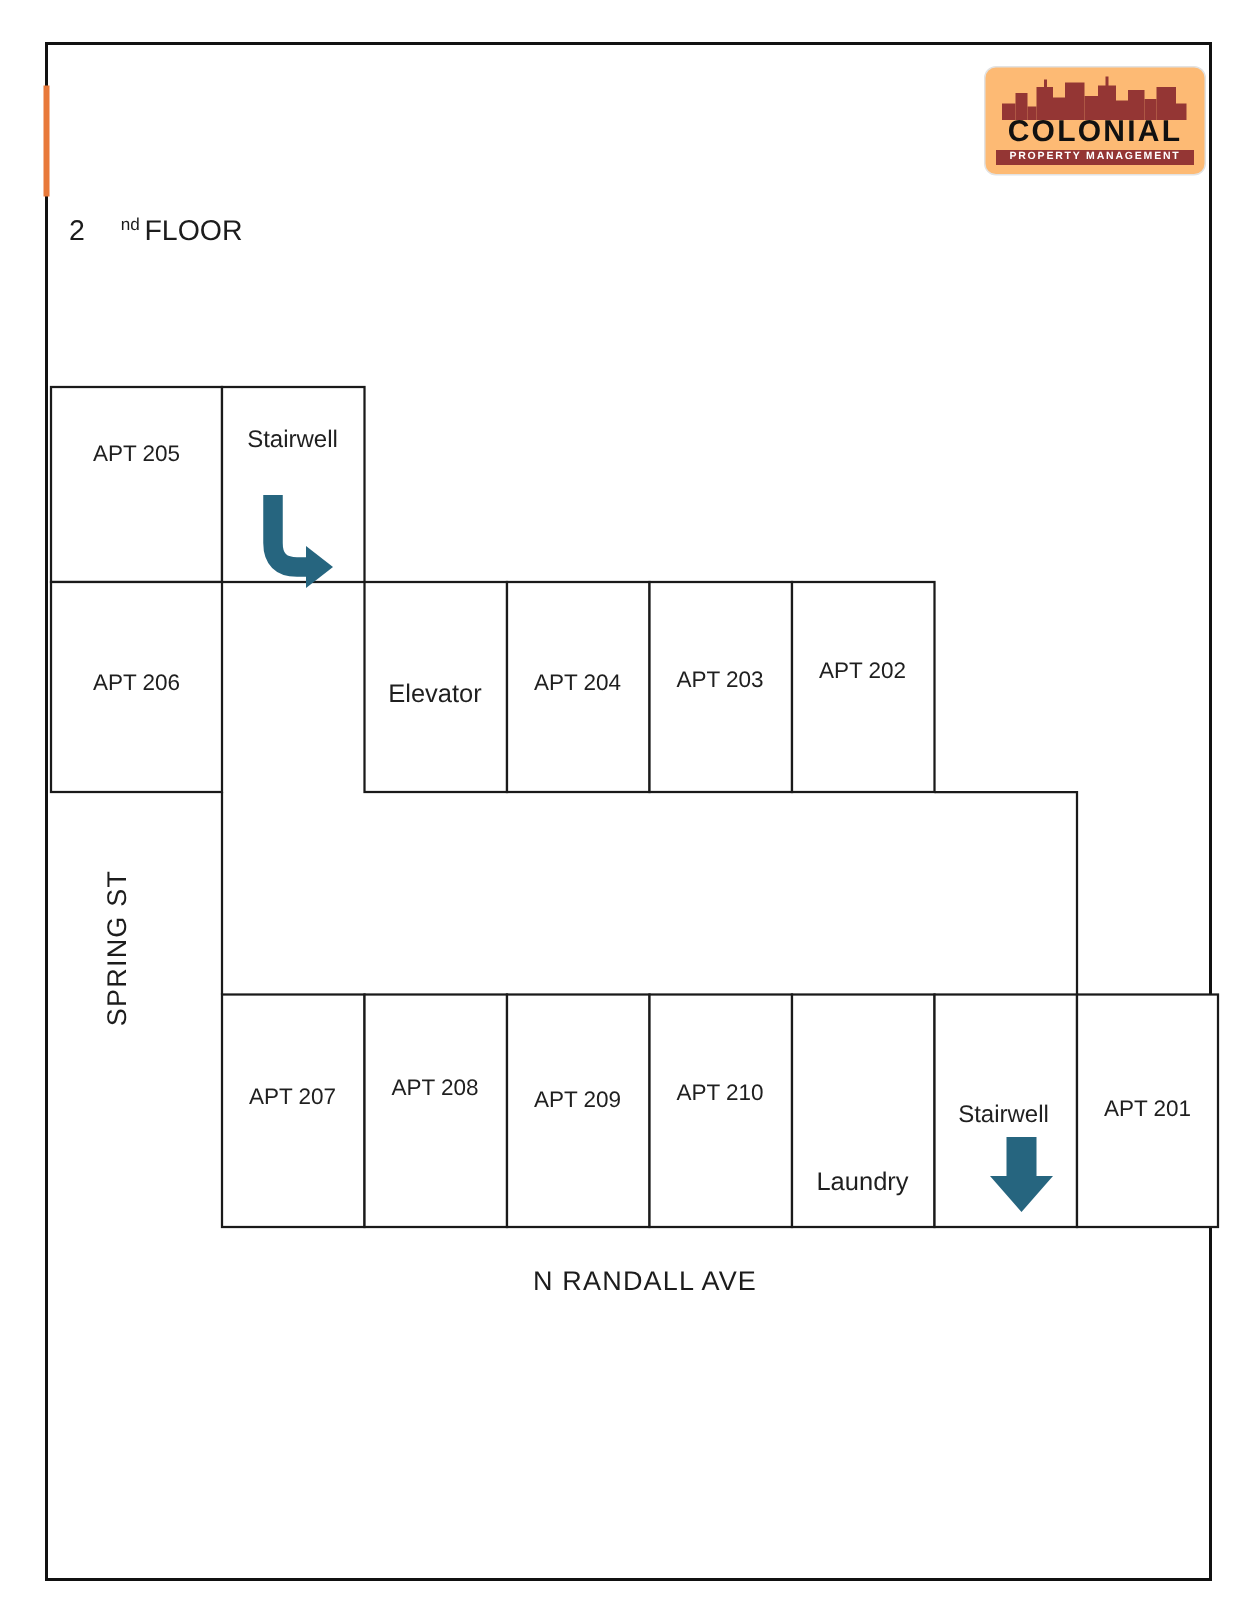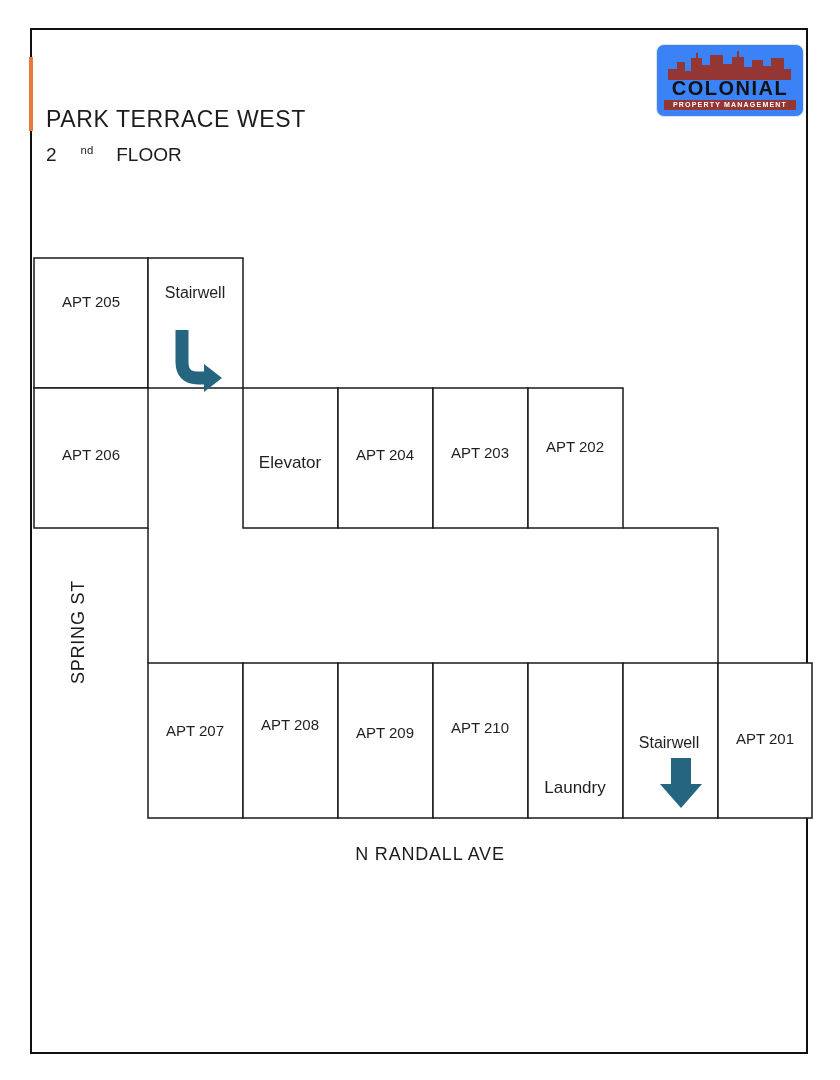--- a/index.html
+++ b/index.html
@@ -48,31 +48,31 @@
     font-size: 19px;
     font-weight: 400;
     color: #1c1c1c;
   }
   .floor-label sup {
     font-size: 60%;
     vertical-align: super;
     line-height: 0;
     margin-left: 24px;
   }
-  .floor-word { margin-left: 23px; }
+  .floor-word { margin-left: 3px; }
 
   .logo {
     position: absolute;
     right: 36px;
     top: 44px;
     width: 148px;
     padding: 5px 7px 6px 7px;
     border: 1px solid #e2e2e2;
     border-radius: 8px;
-    background: #3b82f6;
+    background: #fdba74;
     box-sizing: border-box;
     text-align: center;
   }
   .logo-skyline { display: block; margin: 0 auto -2px auto; }
   .logo-name {
     display: block;
     font-size: 20px;
     font-weight: 700;
     letter-spacing: 1.5px;
     color: #111111;
@@ -126,21 +126,20 @@
   }
 </style>
 </head>
 <body>
 
 <div class="page">
 
   <div class="frame"></div>
   <div class="accent-bar"></div>
 
-  <div class="page-title">PARK TERRACE WEST</div>
 
   <div class="floor-label">
     <span>2</span><sup>nd</sup><span class="floor-word">FLOOR</span>
   </div>
 
   <div class="logo">
     <svg class="logo-skyline" width="128" height="30" viewBox="0 0 128 30">
       <g fill="#943634">
         <rect x="2" y="19" width="9" height="11"></rect>
         <rect x="11" y="12" width="8" height="18"></rect>

